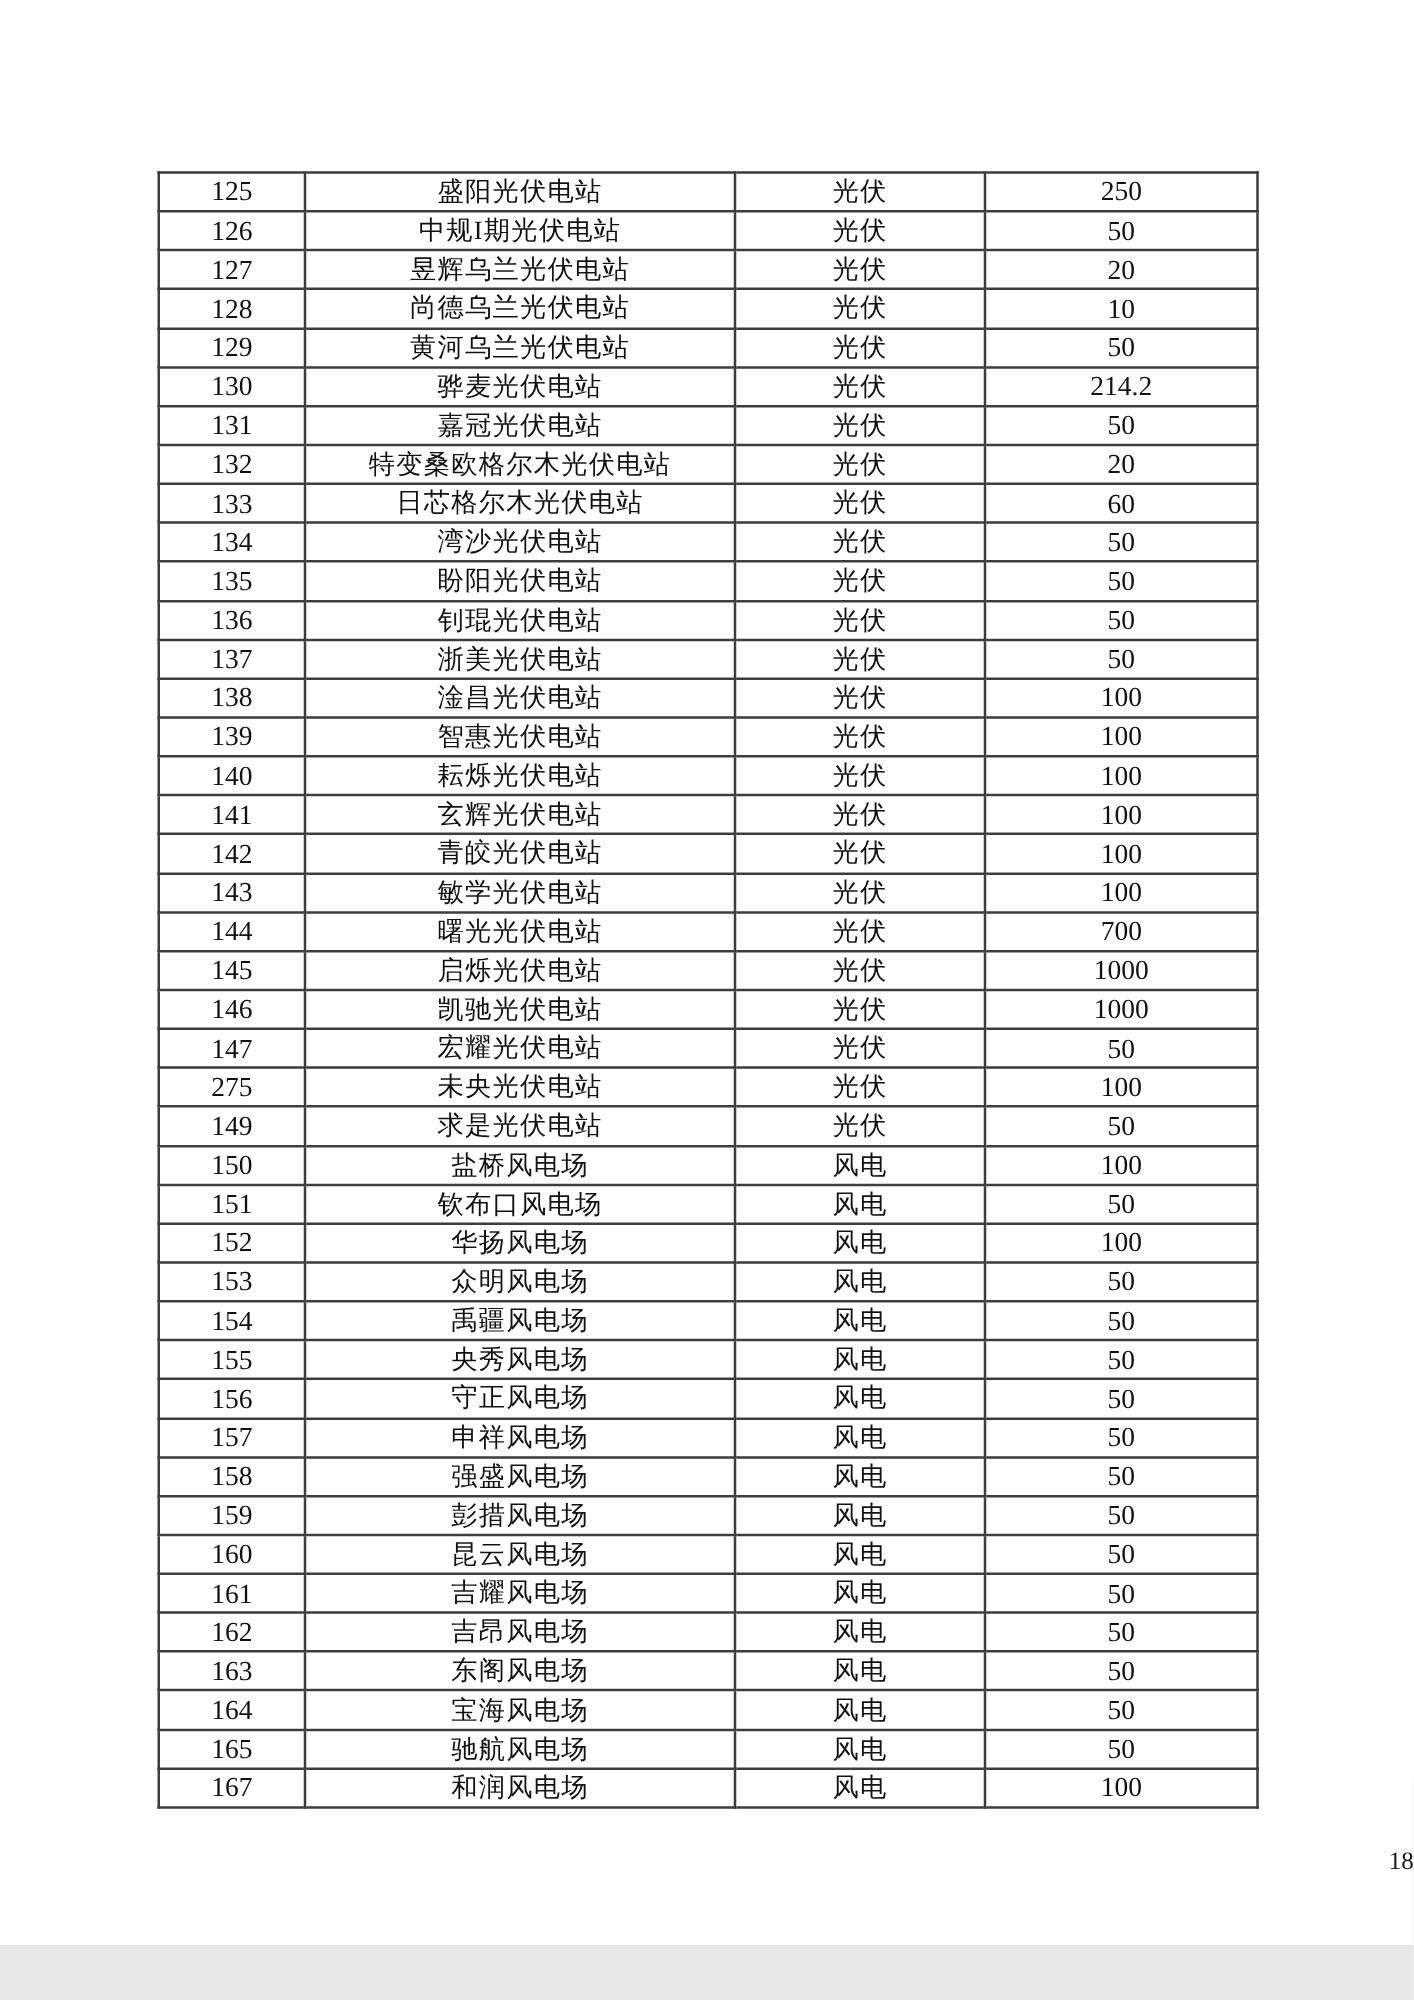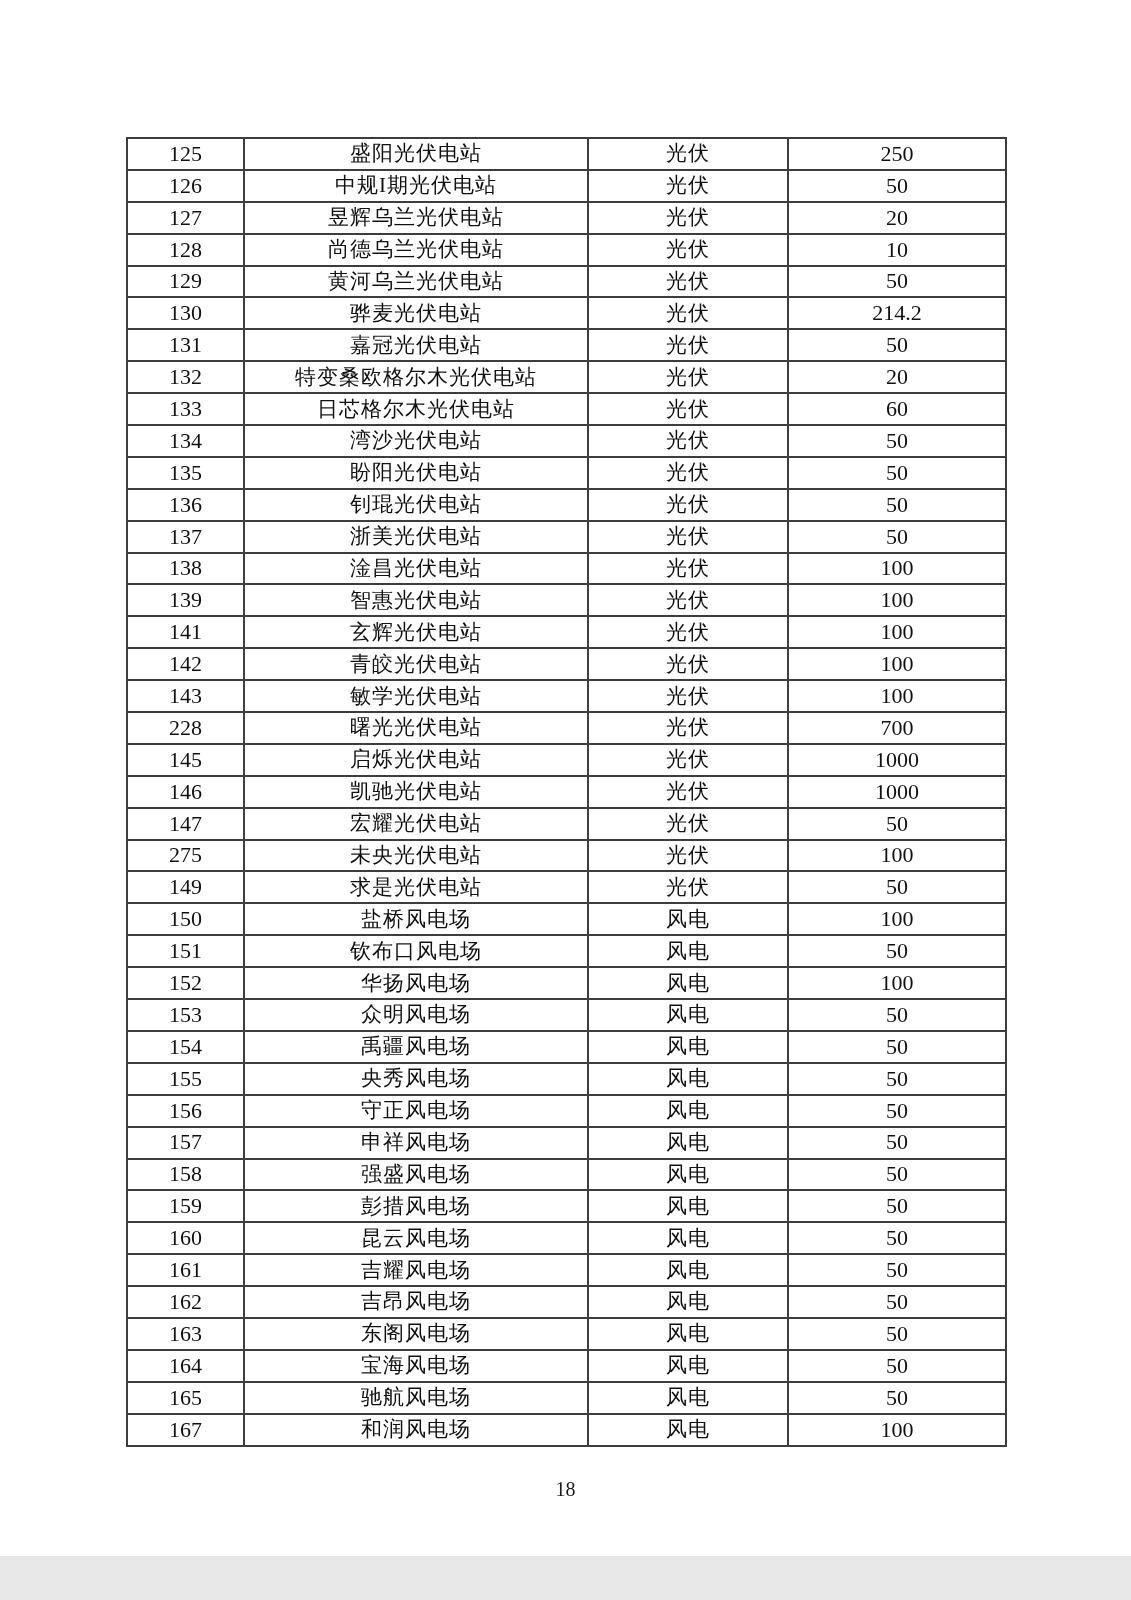--- a/index.html
+++ b/index.html
@@ -39,21 +39,21 @@
   table.station-table td.cell-index,
   table.station-table td.cell-capacity {
     letter-spacing: 0;
     font-size: 22px;
   }
   .page-number {
     position: absolute;
     top: 1478px;
     left: 0;
     width: 100%;
-    text-align: center;
+    text-align: right;
     font-size: 20px;
     color: #1a1a1a;
   }
 </style>
 </head>
 <body>
 
 <div class="page">
 
   <table class="station-table">
@@ -148,39 +148,45 @@
           <td class="cell-type">光伏</td>
           <td class="cell-capacity">100</td>
         </tr>
         <tr>
           <td class="cell-index">139</td>
           <td class="cell-name">智惠光伏电站</td>
           <td class="cell-type">光伏</td>
           <td class="cell-capacity">100</td>
         </tr>
         <tr>
+          <td class="cell-index">140</td>
+          <td class="cell-name">耘烁光伏电站</td>
+          <td class="cell-type">光伏</td>
+          <td class="cell-capacity">100</td>
+        </tr>
+        <tr>
           <td class="cell-index">141</td>
           <td class="cell-name">玄辉光伏电站</td>
           <td class="cell-type">光伏</td>
           <td class="cell-capacity">100</td>
         </tr>
         <tr>
           <td class="cell-index">142</td>
           <td class="cell-name">青皎光伏电站</td>
           <td class="cell-type">光伏</td>
           <td class="cell-capacity">100</td>
         </tr>
         <tr>
           <td class="cell-index">143</td>
           <td class="cell-name">敏学光伏电站</td>
           <td class="cell-type">光伏</td>
           <td class="cell-capacity">100</td>
         </tr>
         <tr>
-          <td class="cell-index">228</td>
+          <td class="cell-index">144</td>
           <td class="cell-name">曙光光伏电站</td>
           <td class="cell-type">光伏</td>
           <td class="cell-capacity">700</td>
         </tr>
         <tr>
           <td class="cell-index">145</td>
           <td class="cell-name">启烁光伏电站</td>
           <td class="cell-type">光伏</td>
           <td class="cell-capacity">1000</td>
         </tr>

